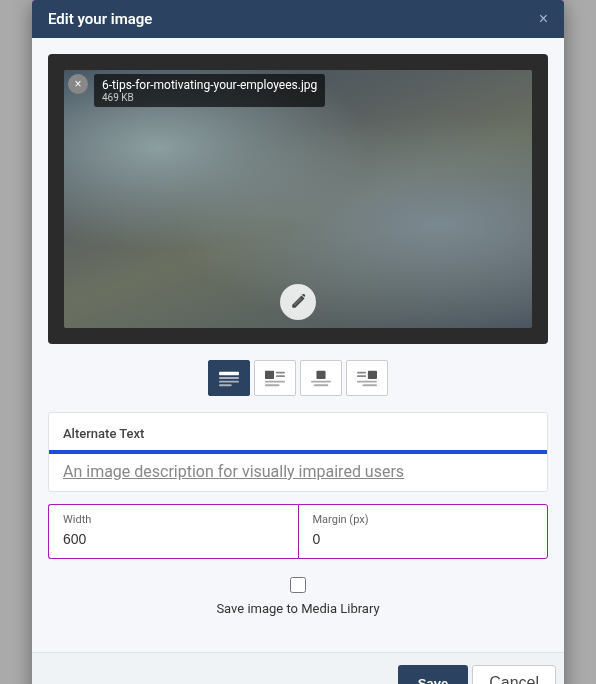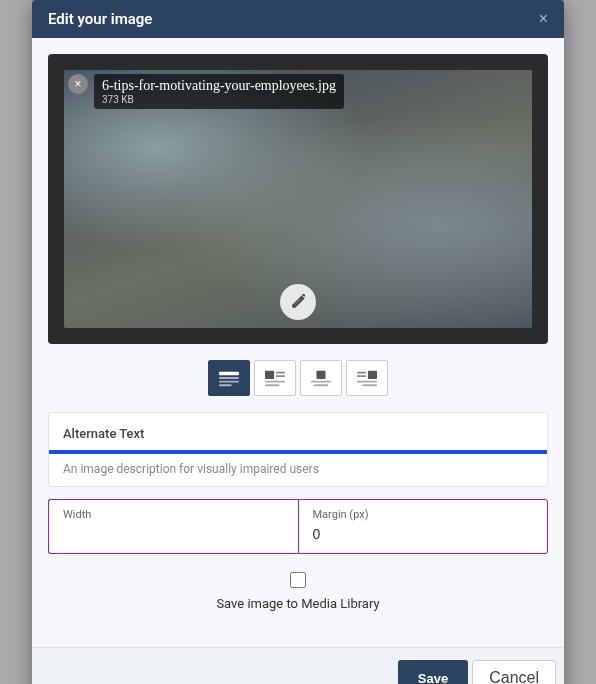--- a/index.html
+++ b/index.html
@@ -158,22 +158,23 @@
     }
 
     .alt-text-label {
       font-size: 13px;
       color: #444;
       font-weight: 500;
     }
 
     .alt-text-hint {
       padding: 8px 14px 10px;
-      font-size: 12px;
+      font-size: 16px;
       color: #888;
+      text-decoration: underline;
     }
 
     
     .fields-row {
       display: flex;
       gap: 0;
       margin-bottom: 14px;
     }
 
     .field-box {
@@ -269,22 +270,22 @@
   <div class="modal-header">
     <span class="modal-title">Edit your image</span>
     <button class="modal-close">×</button>
   </div>
 
   <div class="modal-body">
 
     <div class="image-preview-wrapper">
       <button class="image-remove-btn">×</button>
       <div style="position:absolute;top:20px;left:46px;background:rgba(0,0,0,0.65);color:#fff;padding:4px 8px;border-radius:3px;z-index:5;">
-        <span class="filename" style="font-size:14px;display:block;font-family:Liberation Serif, serif;">6-tips-for-motivating-your-employees.jpg</span>
-        <span class="filesize" style="font-size:10px;color:#ccc;display:block;">373 KB</span>
+        <span class="filename" style="font-size:12px;display:block;">6-tips-for-motivating-your-employees.jpg</span>
+        <span class="filesize" style="font-size:10px;color:#ccc;display:block;">469 KB</span>
       </div>
       <div class="fake-photo">
         
         <svg width="100%" height="258" viewBox="0 0 564 258" xmlns="http://www.w3.org/2000/svg" preserveAspectRatio="xMidYMid slice">
           <defs>
             <linearGradient id="bg" x1="0" y1="0" x2="1" y2="1">
               <stop offset="0%" stop-color="#3a4a5a"></stop>
               <stop offset="40%" stop-color="#5a6a70"></stop>
               <stop offset="70%" stop-color="#7a6858"></stop>
               <stop offset="100%" stop-color="#4a5a60"></stop>
@@ -400,20 +401,21 @@
         <span class="alt-text-label">Alternate Text</span>
       </div>
       <div class="alt-text-hint">An image description for visually impaired users</div>
     </div>
 
     <div style="height:10px;"></div>
 
     <div class="fields-row">
       <div class="field-box">
         <label>Width</label>
+        <input type="text" value="600" style="">
       </div>
       <div class="field-box">
         <label>Margin (px)</label>
         <input type="text" value="0" style="">
       </div>
     </div>
 
     <div class="save-library-row">
       <input type="checkbox" id="save-library-cb" style="">
       <label for="save-library-cb" class="save-library-label">Save image to Media Library</label>

